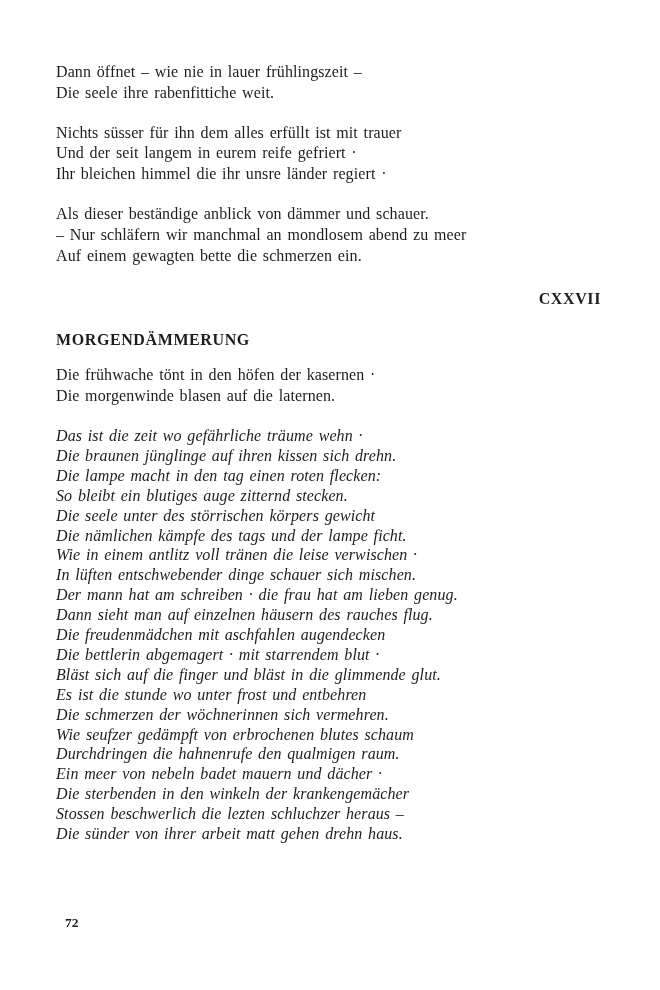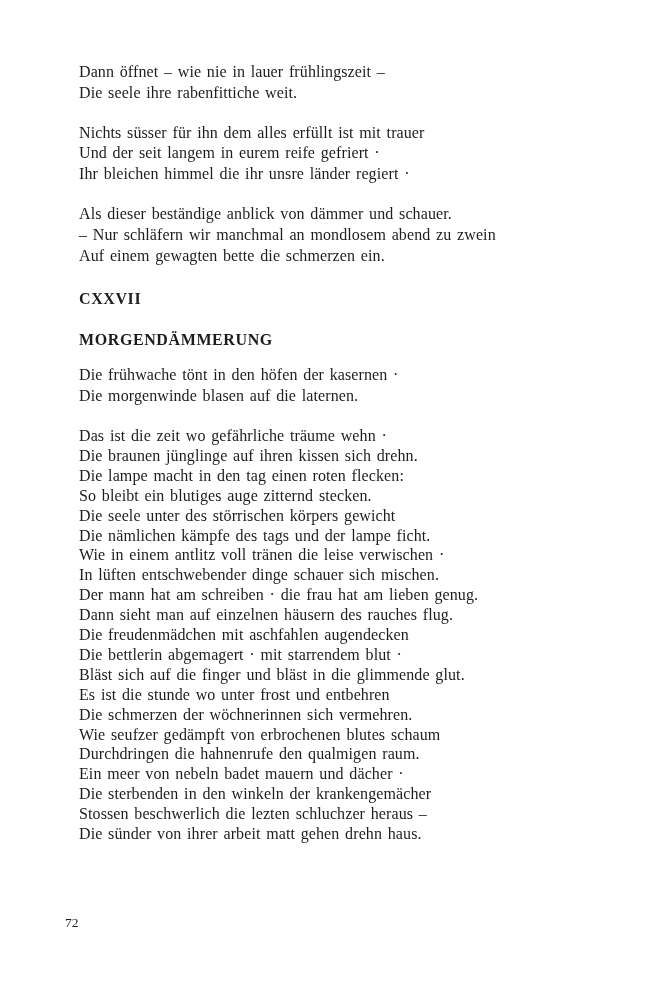--- a/index.html
+++ b/index.html
@@ -14,59 +14,61 @@
     font-family: "Liberation Serif", "DejaVu Serif", serif;
     position: relative;
     overflow: hidden;
   }
   .page {
     position: absolute;
     inset: 0;
   }
   .text-block {
     position: absolute;
-    left: 79px;
+    left: 56px;
     top: 62px;
     width: 545px;
   }
   .stanza {
     margin: 0 0 19px 0;
   }
   .line {
     margin: 0;
     font-size: 16px;
     line-height: 20.8px;
     word-spacing: 1.6px;
     letter-spacing: 0.1px;
     white-space: nowrap;
   }
   .stanza.long .line {
     line-height: 19.9px;
+    font-style: italic;
   }
   .poem-number {
     margin: 22px 0 0 0;
-    text-align: left;
+    text-align: right;
     font-size: 16px;
     font-weight: 700;
     line-height: 21px;
     letter-spacing: 0.6px;
   }
   .poem-title {
     margin: 20px 0 15px 0;
     font-size: 16px;
     font-weight: 700;
     line-height: 21px;
     letter-spacing: 0.6px;
   }
   .page-number {
     position: absolute;
     left: 65px;
     top: 916px;
     font-size: 13.5px;
     line-height: 14px;
+    font-weight: bold;
   }
 </style>
 </head>
 <body>
 
 <main class="page">
   <section class="text-block">
 
     <div class="stanza">
       <p class="line">Dann öffnet – wie nie in lauer frühlingszeit –</p>
@@ -74,21 +76,21 @@
     </div>
 
     <div class="stanza">
       <p class="line">Nichts süsser für ihn dem alles erfüllt ist mit trauer</p>
       <p class="line">Und der seit langem in eurem reife gefriert ·</p>
       <p class="line">Ihr bleichen himmel die ihr unsre länder regiert ·</p>
     </div>
 
     <div class="stanza">
       <p class="line">Als dieser beständige anblick von dämmer und schauer.</p>
-      <p class="line">– Nur schläfern wir manchmal an mondlosem abend zu zwein</p>
+      <p class="line">– Nur schläfern wir manchmal an mondlosem abend zu meer</p>
       <p class="line">Auf einem gewagten bette die schmerzen ein.</p>
     </div>
 
     <h2 class="poem-number">CXXVII</h2>
     <h1 class="poem-title">MORGENDÄMMERUNG</h1>
 
     <div class="stanza">
       <p class="line">Die frühwache tönt in den höfen der kasernen ·</p>
       <p class="line">Die morgenwinde blasen auf die laternen.</p>
     </div>

